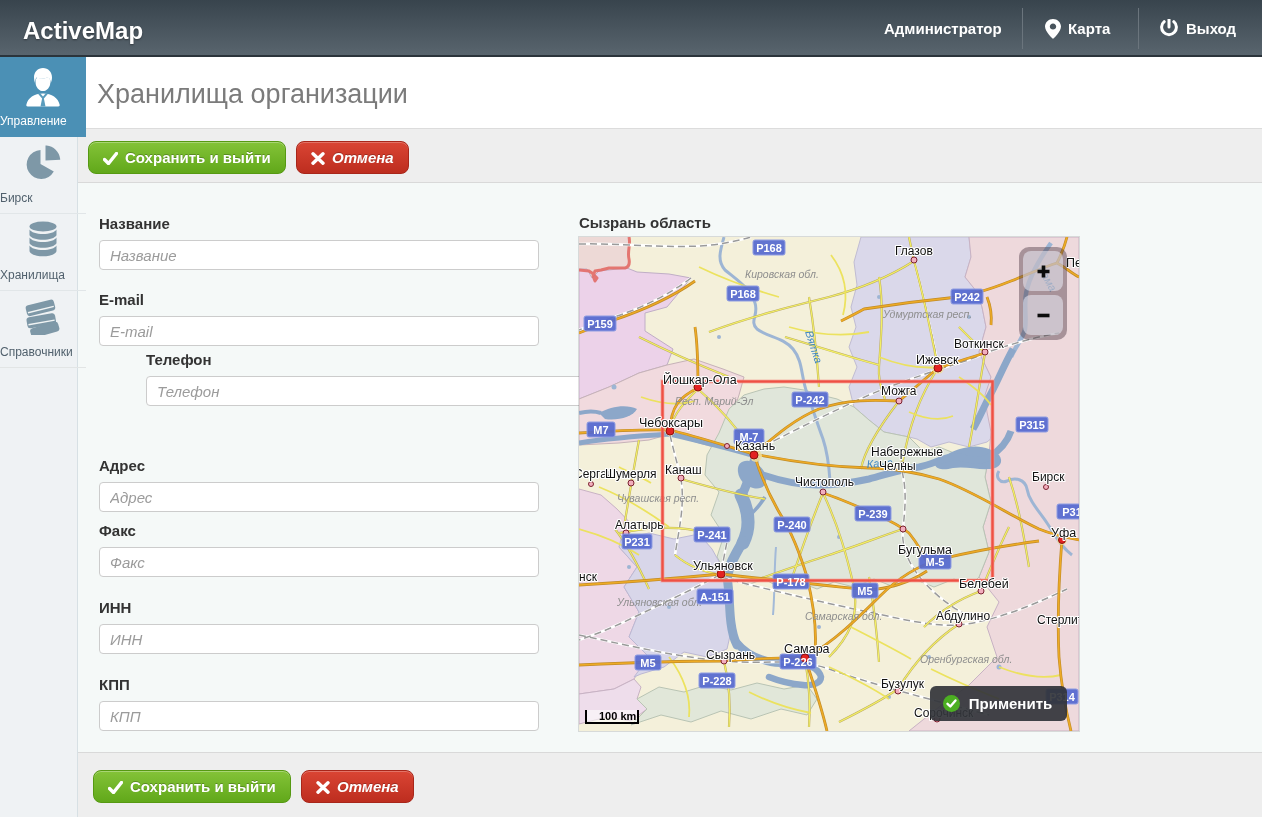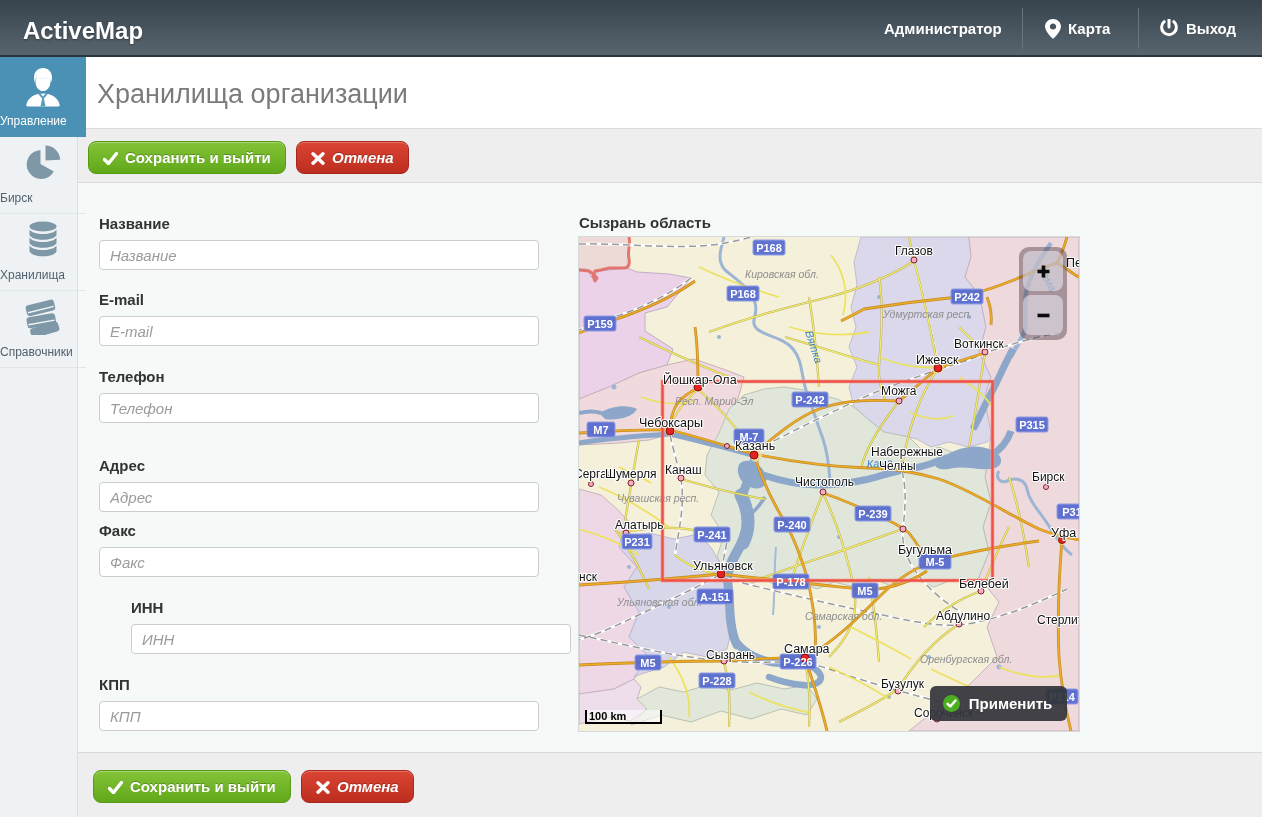--- a/index.html
+++ b/index.html
@@ -36,21 +36,21 @@
 .fgroup input { width:440px; height:30px; border:1px solid #cccccc; border-radius:4px; background:#fff; padding:0 10px; font-size:15px; font-style:italic; color:#444; font-family:"Liberation Sans", sans-serif; }
 .fgroup input::placeholder { color:#9b9b9b; opacity:1; }
 .maplabel { position:absolute; left:501px; top:31px; font-size:15px; font-weight:bold; color:#333; }
 .mapbox { position:absolute; left:501px; top:54px; width:500px; height:494px; background:#f3efd9; overflow:hidden; box-shadow:0 0 0 1px rgba(0,0,0,.12); }
 
 .zoomctl { position:absolute; right:12px; top:10px; width:48px; height:93px; background:rgba(80,60,70,.45); border-radius:10px; padding:4px; }
 .zbtn { width:40px; height:40px; border-radius:8px; background:rgba(235,235,245,.55); position:relative; }
 .zbtn.plus { margin-bottom:4px; }
 .applybtn { position:absolute; right:12px; bottom:10px; width:137px; height:35px; background:rgba(50,52,58,.92); border-radius:6px; color:#fff; font-size:15px; font-weight:bold; line-height:35px; text-align:center; padding-left:24px; }
 .applybtn .chk { position:absolute; left:13px; top:9px; width:17px; height:17px; border-radius:50%; background:#4caf22; }
-.scalebar { position:absolute; left:6px; bottom:7px; width:77px; height:14px; border:2px solid #000; border-top:none; background:rgba(255,255,255,.55); font-size:11px; font-weight:bold; color:#000; line-height:13px; padding-left:2px; }
+.scalebar { position:absolute; left:6px; bottom:7px; width:54px; height:14px; border:2px solid #000; border-top:none; background:rgba(255,255,255,.55); font-size:11px; font-weight:bold; color:#000; line-height:13px; padding-left:12px; }
 </style>
 </head>
 <body>
 <div class="header">
   <div class="logo">ActiveMap</div>
   <div class="hitem" style="left:884px;">Администратор</div>
   <div class="hsep" style="left:1022px;"></div>
   <div class="hitem" style="left:1045px;">
     <svg width="16" height="20" viewBox="0 0 16 20" style="margin-right:7px;">
         <path d="M8 0C3.6 0 0 3.4 0 7.6 0 13 8 20 8 20s8-7 8-12.4C16 3.4 12.4 0 8 0z m0 10.6c-1.8 0-3.2-1.4-3.2-3.1 s1.4-3.1 3.2-3.1 3.2 1.4 3.2 3.1 -1.4 3.1-3.2 3.1z" fill="#fff"></path>
@@ -118,24 +118,24 @@
           <path d="M1.5 7.5 L5.5 11.5 L13.5 1.5" stroke="#fff" stroke-width="3.4" fill="none" stroke-linecap="round" stroke-linejoin="round"></path>
         </svg>Сохранить и выйти</div>
     <div class="btn btn-red" style="left:218px; top:12px;"><svg width="14" height="13" viewBox="0 0 14 13">
           <path d="M2 1.8 L12 11.2 M12 1.8 L2 11.2" stroke="#fff" stroke-width="3.4" stroke-linecap="round"></path>
         </svg>Отмена</div>
   </div>
 
   <div class="formarea">
     <div class="fgroup" style="top:32px;"><label>Название</label><input placeholder="Название" style=""></div>
     <div class="fgroup" style="top:108px;"><label>E-mail</label><input placeholder="E-mail" style=""></div>
-    <div class="fgroup" style="top:185px;"><label>Телефон</label><input placeholder="Телефон" style=""></div>
+    <div class="fgroup" style="top:168px;margin-left:47px;"><label>Телефон</label><input placeholder="Телефон" style=""></div>
     <div class="fgroup" style="top:262px;margin-top:12px;"><label>Адрес</label><input placeholder="Адрес" style=""></div>
     <div class="fgroup" style="top:339px;"><label>Факс</label><input placeholder="Факс" style=""></div>
-    <div class="fgroup" style="top:416px;margin-left:32px;"><label>ИНН</label><input placeholder="ИНН" style=""></div>
+    <div class="fgroup" style="top:416px;"><label>ИНН</label><input placeholder="ИНН" style=""></div>
     <div class="fgroup" style="top:493px;"><label>КПП</label><input placeholder="КПП" style=""></div>
 
     <div class="maplabel">Сызрань область</div>
     <div class="mapbox">
       <svg width="500" height="494" viewBox="0 0 500 494" style="position:absolute;left:0;top:0;" font-family="Liberation Sans, sans-serif">
 
 <rect x="0" y="0" width="500" height="494" fill="#f4f0da"></rect>
 
 <path d="M0 0 L51 0 L51 31 L20 33 L14 40 L8 32 L0 32 Z" fill="#edd9d6"></path>
 <path d="M0 32 L8 32 L13 41 L20 34 L48 31 L58 35 L90 37 L112 41 L98 58 L88 70 L66 76 L66 94 L94 112 L88 128 L60 136 L30 150 L0 162 Z" fill="#ecd2e9" stroke="#c0aec6" stroke-width="1"></path>

